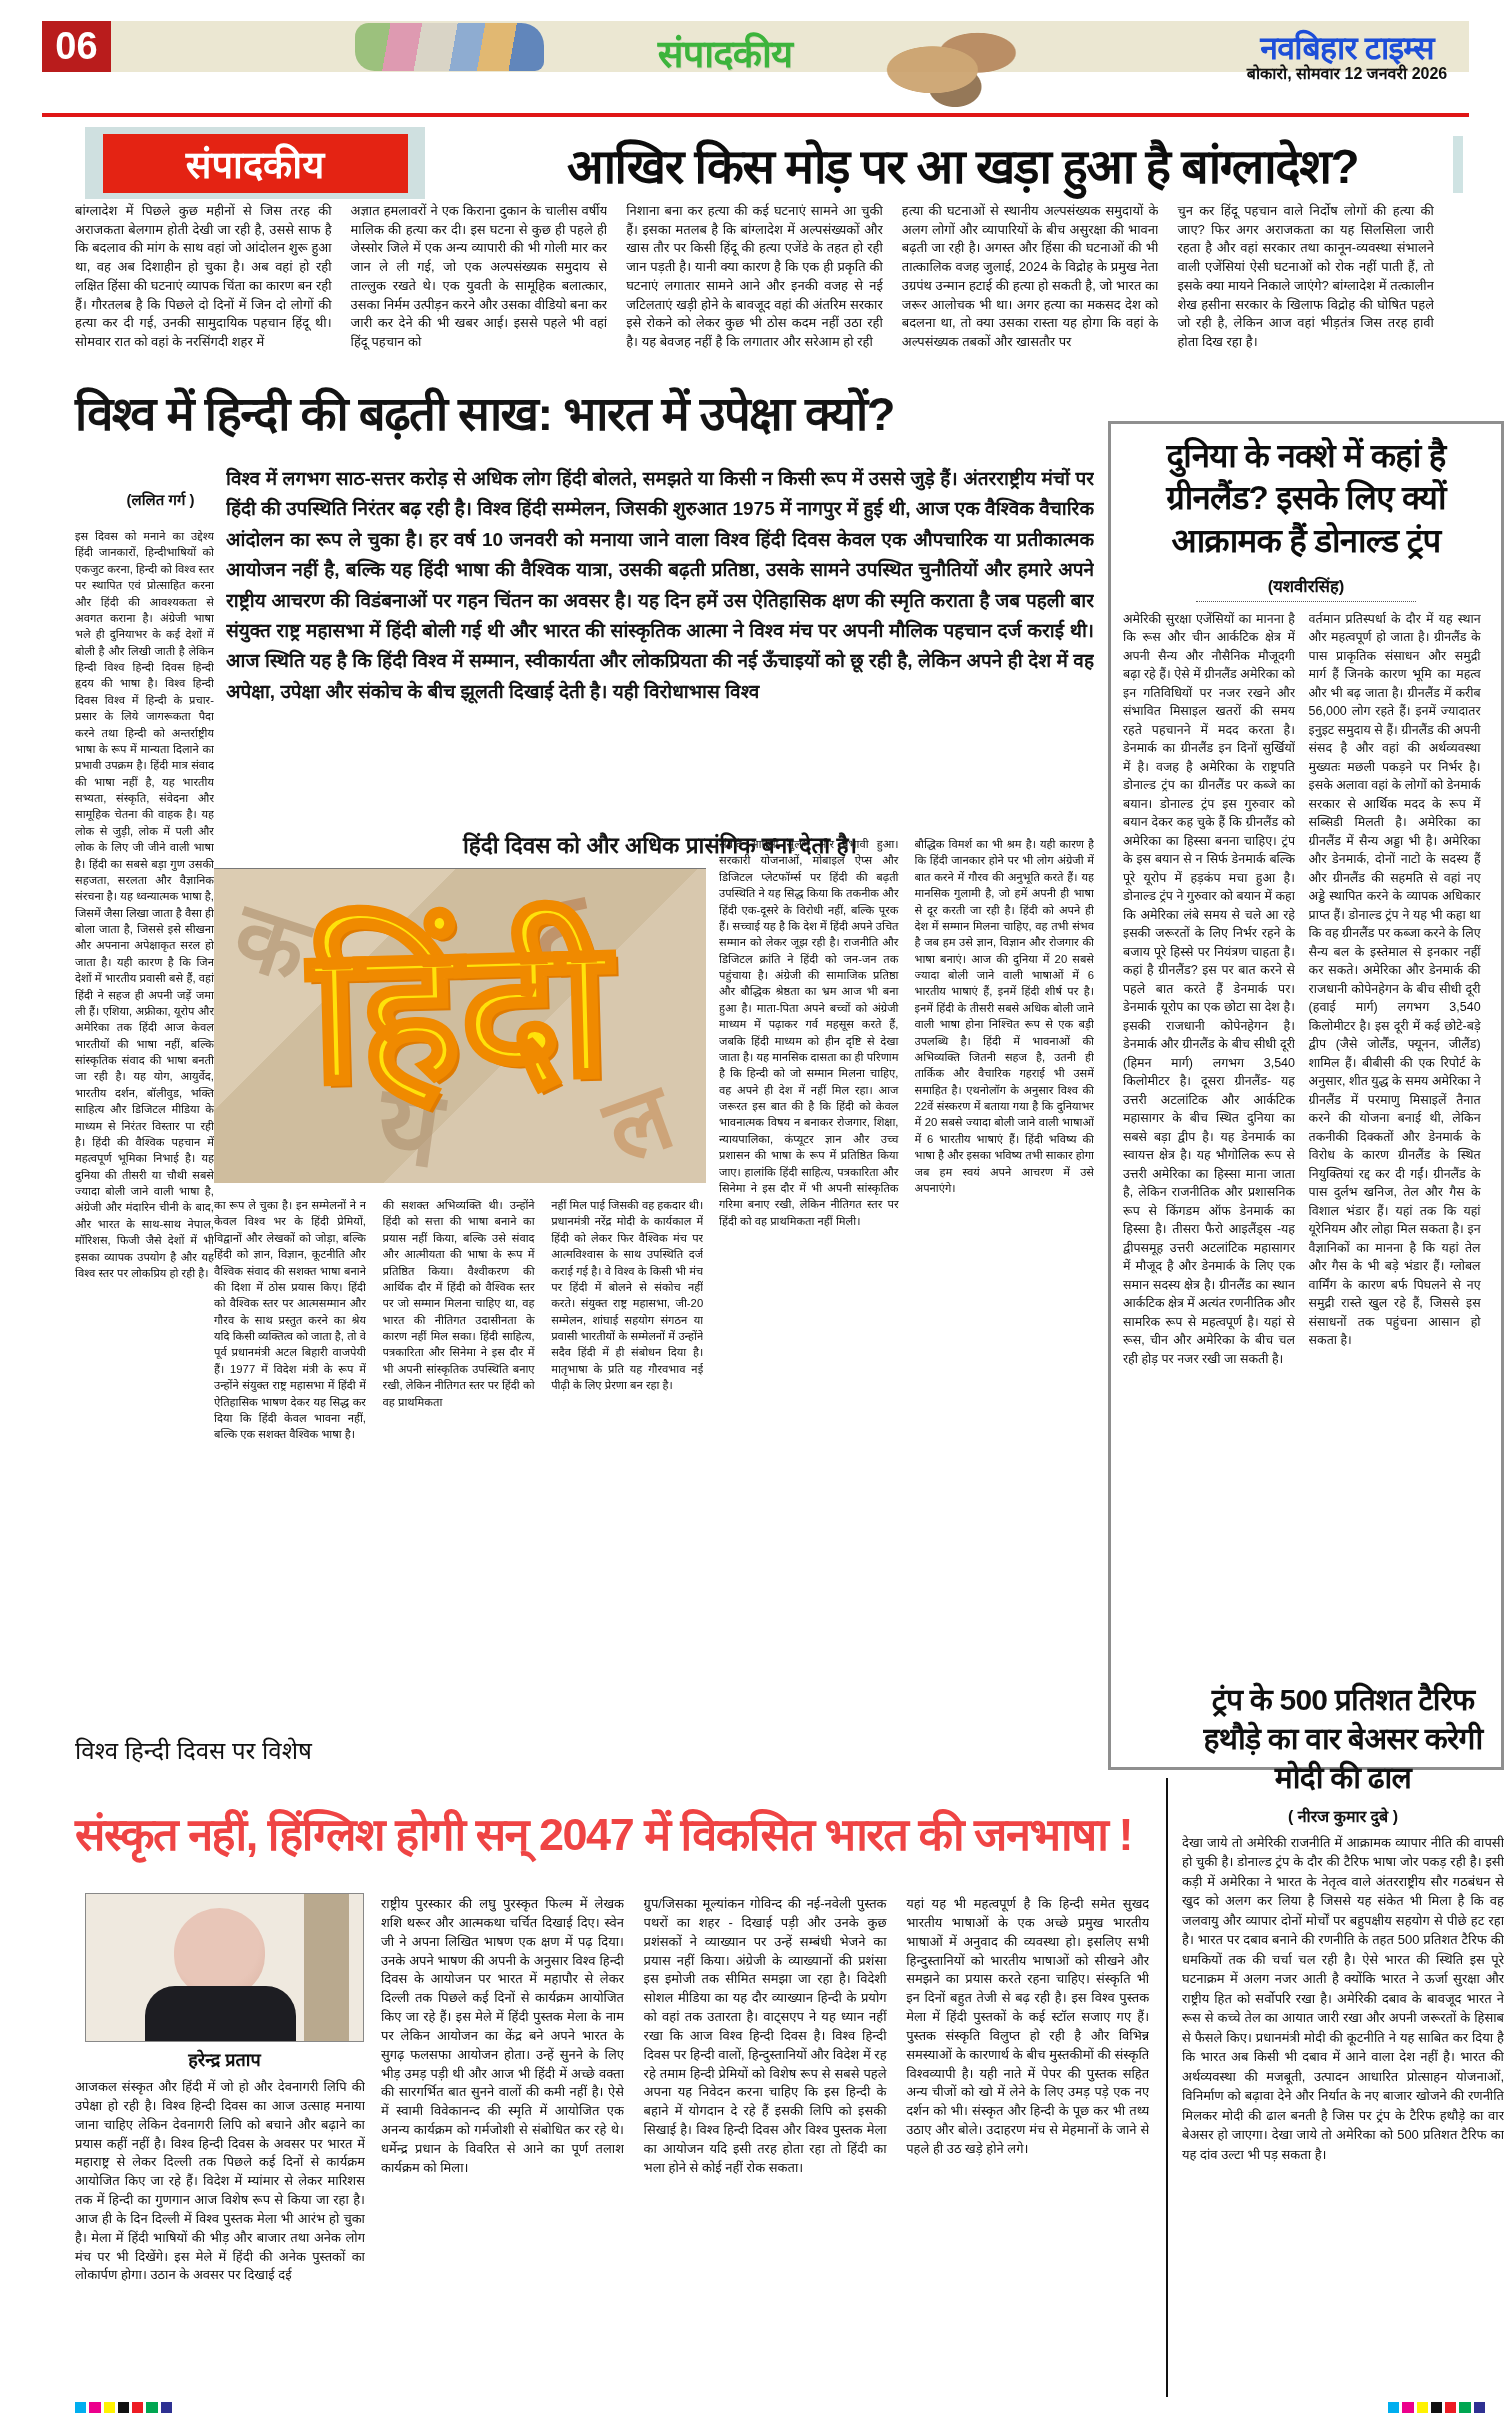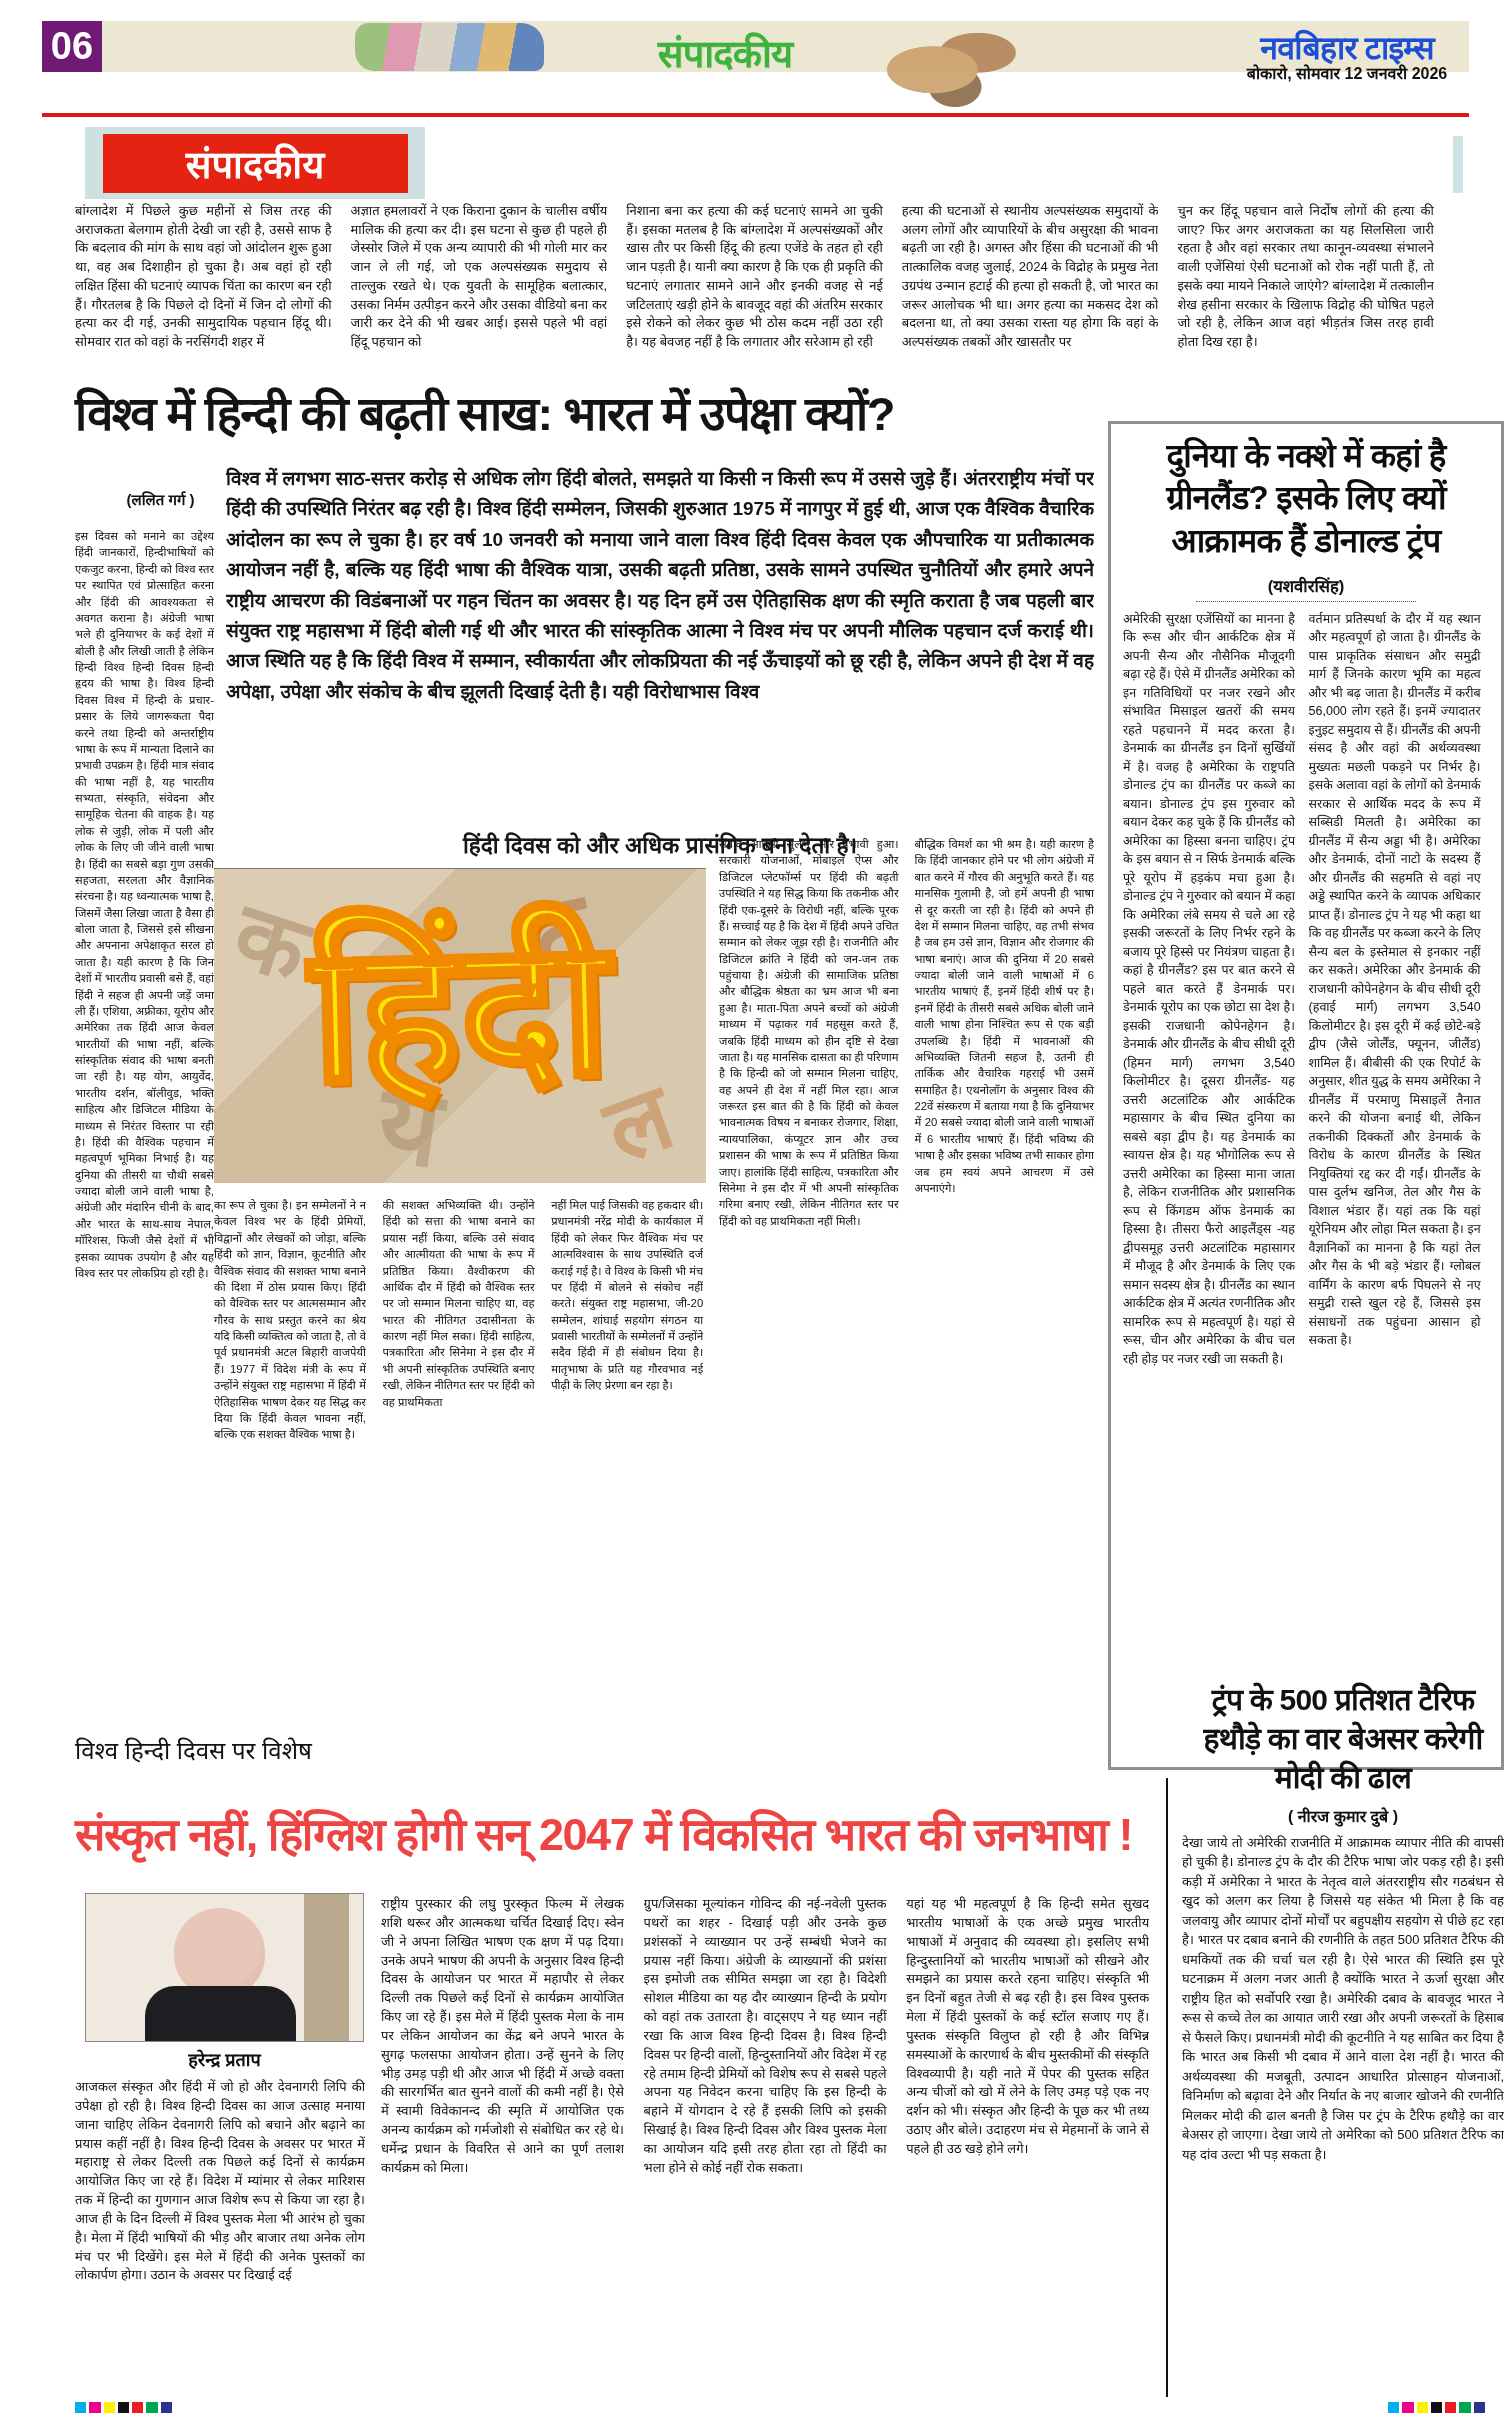--- a/index.html
+++ b/index.html
@@ -1,21 +1,21 @@
 <!DOCTYPE html>
 <html style="font-size:12px"><head>
 <meta charset="utf-8">
 <style>
   html,body{margin:0;padding:0;background:#ffffff;}
   body{font-family:"Liberation Sans","DejaVu Sans",sans-serif;color:#111;}
   #page{position:relative;width:1510px;height:2426px;background:#fff;overflow:hidden;}
 
   
   .topbar{position:absolute;left:42px;top:21px;width:1427px;height:51px;background:#ebe7d2;}
-  .pageno{position:absolute;left:42px;top:21px;width:60px;height:51px;background:#701a75;color:#fff;
+  .pageno{position:absolute;left:42px;top:21px;width:69px;height:51px;background:#b91c1c;color:#fff;
           font-size:38px;font-weight:800;display:flex;align-items:center;justify-content:center;}
   .collage{position:absolute;left:355px;top:22.6px;width:189px;height:48px;border-radius:13.6px 22.6px 9px 19.6px;
            background:linear-gradient(100deg,#8fbf6a 0 18%,#e78fb0 18% 34%,#d9d3c2 34% 52%,#7fa7d9 52% 66%,#e8b35a 66% 82%,#4d7dc4 82% 100%);
            filter:saturate(.85);opacity:.9;}
   .chariot{position:absolute;left:872px;top:22.6px;width:151px;height:85px;
            background:radial-gradient(ellipse at 40% 55%,#caa06a 0 35%,transparent 36%),
                       radial-gradient(ellipse at 70% 35%,#b5855a 0 25%,transparent 26%),
                       radial-gradient(ellipse at 55% 75%,#8a6a46 0 22%,transparent 23%);
            opacity:.9;}
   .section-title{position:absolute;left:574px;top:26px;width:302px;text-align:center;color:#3cb43c;
@@ -104,20 +104,21 @@
   <div class="collage"></div>
   <div class="section-title">संपादकीय</div>
   <div class="chariot"></div>
   <div class="paper-name">नवबिहार टाइम्स</div>
   <div class="dateline">बोकारो, सोमवार 12 जनवरी 2026</div>
   <div class="red-rule"></div>
 
   <div class="edit-frame">
     <div class="edit-label">संपादकीय</div>
   </div>
+  <div class="h1-main">आखिर किस मोड़ पर आ खड़ा हुआ है बांग्लादेश?</div>
   <div class="blue-tick"></div>
   <div class="a1-cols">
     <div class="a1-col">बांग्लादेश में पिछले कुछ महीनों से जिस तरह की अराजकता बेलगाम होती देखी जा रही है, उससे साफ है कि बदलाव की मांग के साथ वहां जो आंदोलन शुरू हुआ था, वह अब दिशाहीन हो चुका है। अब वहां हो रही लक्षित हिंसा की घटनाएं व्यापक चिंता का कारण बन रही हैं। गौरतलब है कि पिछले दो दिनों में जिन दो लोगों की हत्या कर दी गई, उनकी सामुदायिक पहचान हिंदू थी। सोमवार रात को वहां के नरसिंगदी शहर में</div>
     <div class="a1-col">अज्ञात हमलावरों ने एक किराना दुकान के चालीस वर्षीय मालिक की हत्या कर दी। इस घटना से कुछ ही पहले ही जेस्सोर जिले में एक अन्य व्यापारी की भी गोली मार कर जान ले ली गई, जो एक अल्पसंख्यक समुदाय से ताल्लुक रखते थे। एक युवती के सामूहिक बलात्कार, उसका निर्मम उत्पीड़न करने और उसका वीडियो बना कर जारी कर देने की भी खबर आई। इससे पहले भी वहां हिंदू पहचान को</div>
     <div class="a1-col">निशाना बना कर हत्या की कई घटनाएं सामने आ चुकी हैं। इसका मतलब है कि बांग्लादेश में अल्पसंख्यकों और खास तौर पर किसी हिंदू की हत्या एजेंडे के तहत हो रही जान पड़ती है। यानी क्या कारण है कि एक ही प्रकृति की घटनाएं लगातार सामने आने और इनकी वजह से नई जटिलताएं खड़ी होने के बावजूद वहां की अंतरिम सरकार इसे रोकने को लेकर कुछ भी ठोस कदम नहीं उठा रही है। यह बेवजह नहीं है कि लगातार और सरेआम हो रही</div>
     <div class="a1-col">हत्या की घटनाओं से स्थानीय अल्पसंख्यक समुदायों के अलग लोगों और व्यापारियों के बीच असुरक्षा की भावना बढ़ती जा रही है। अगस्त और हिंसा की घटनाओं की भी तात्कालिक वजह जुलाई, 2024 के विद्रोह के प्रमुख नेता उग्रपंथ उन्मान हटाई की हत्या हो सकती है, जो भारत का जरूर आलोचक भी था। अगर हत्या का मकसद देश को बदलना था, तो क्या उसका रास्ता यह होगा कि वहां के अल्पसंख्यक तबकों और खासतौर पर</div>
     <div class="a1-col">चुन कर हिंदू पहचान वाले निर्दोष लोगों की हत्या की जाए? फिर अगर अराजकता का यह सिलसिला जारी रहता है और वहां सरकार तथा कानून-व्यवस्था संभालने वाली एजेंसियां ऐसी घटनाओं को रोक नहीं पाती हैं, तो इसके क्या मायने निकाले जाएंगे? बांग्लादेश में तत्कालीन शेख हसीना सरकार के खिलाफ विद्रोह की घोषित पहले जो रही है, लेकिन आज वहां भीड़तंत्र जिस तरह हावी होता दिख रहा है।</div>
   </div>
 
   <div class="h2-main">विश्व में हिन्दी की बढ़ती साख: भारत में उपेक्षा क्यों?</div>

